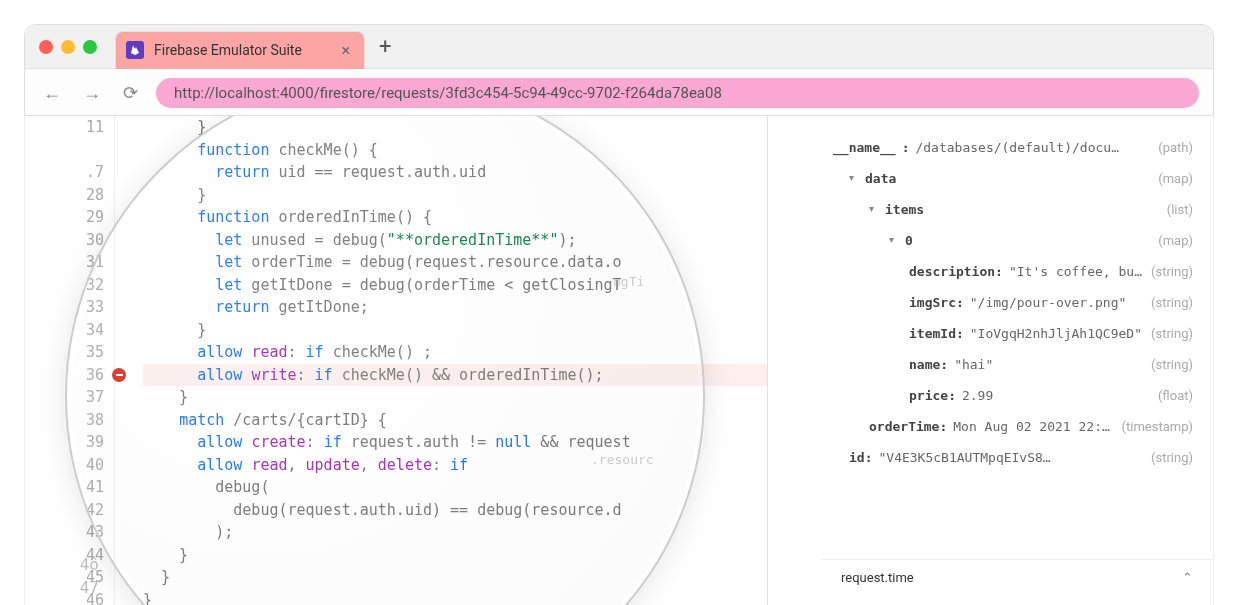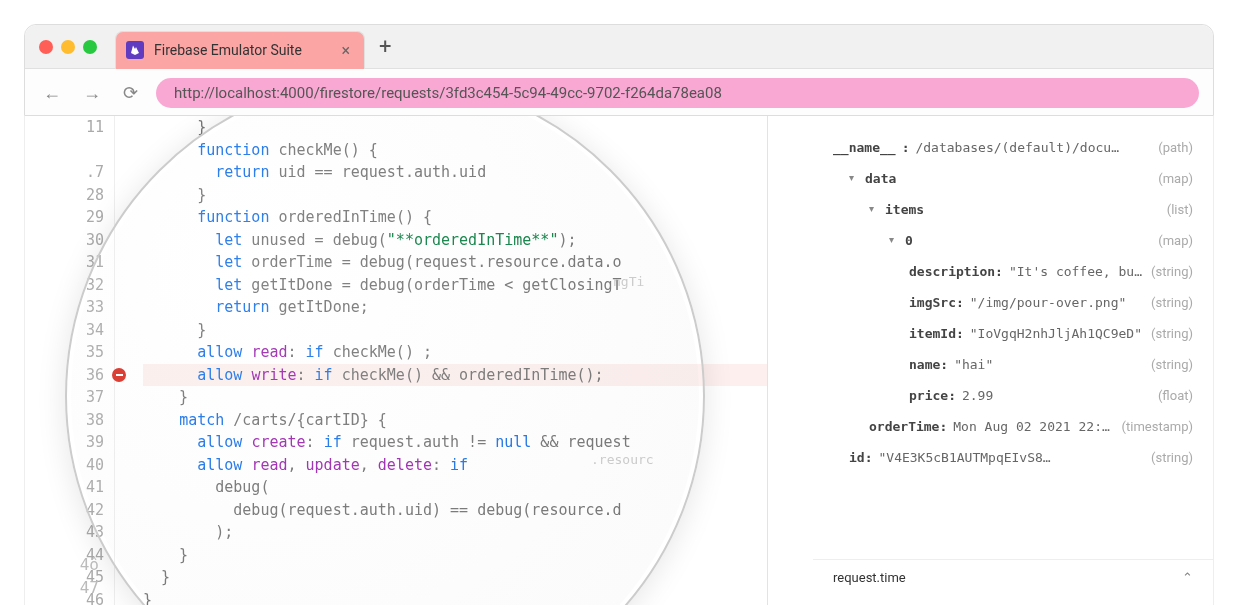--- a/index.html
+++ b/index.html
@@ -57,21 +57,21 @@
   .right-panel { width: 400px; background: #fff; padding: 16px 20px 0 20px; font-size: 13px; color: #555; overflow: hidden; }
   .prop-row { display: flex; align-items: center; padding: 8px 0; gap: 6px; position: relative; }
   .prop-key { font-family: "SF Mono", Menlo, monospace; color: #444; font-weight: bold; }
   .prop-val { font-family: "SF Mono", Menlo, monospace; color: #666; overflow: hidden; text-overflow: ellipsis; white-space: nowrap; }
   .prop-type { margin-left: auto; color: #aaa; font-size: 13px; }
   .indent-1 { padding-left: 16px; }
   .indent-2 { padding-left: 36px; }
   .indent-3 { padding-left: 56px; }
   .indent-4 { padding-left: 76px; }
   .tree-toggle { display: inline-block; width: 10px; color: #888; font-size: 10px; transform: translateY(-1px); }
-  .bottom-row { position: absolute; bottom: 10px; left: 0; right: 0; padding: 10px 20px; border-top: 1px solid #eee; display: flex; justify-content: space-between; align-items: center; font-size: 13px; color: #333; }
+  .bottom-row { position: absolute; bottom: 10px; left: 8px; right: 0; padding: 10px 20px; border-top: 1px solid #eee; display: flex; justify-content: space-between; align-items: center; font-size: 13px; color: #333; }
   .bottom-row .chev { color: #888; font-size: 13px; }
 
 </style>
 </head>
 <body>
 
 <div class="browser-chrome">
   <div class="tab-strip">
     <div class="traffic-lights">
       <div class="traffic-light tl-red"></div>

